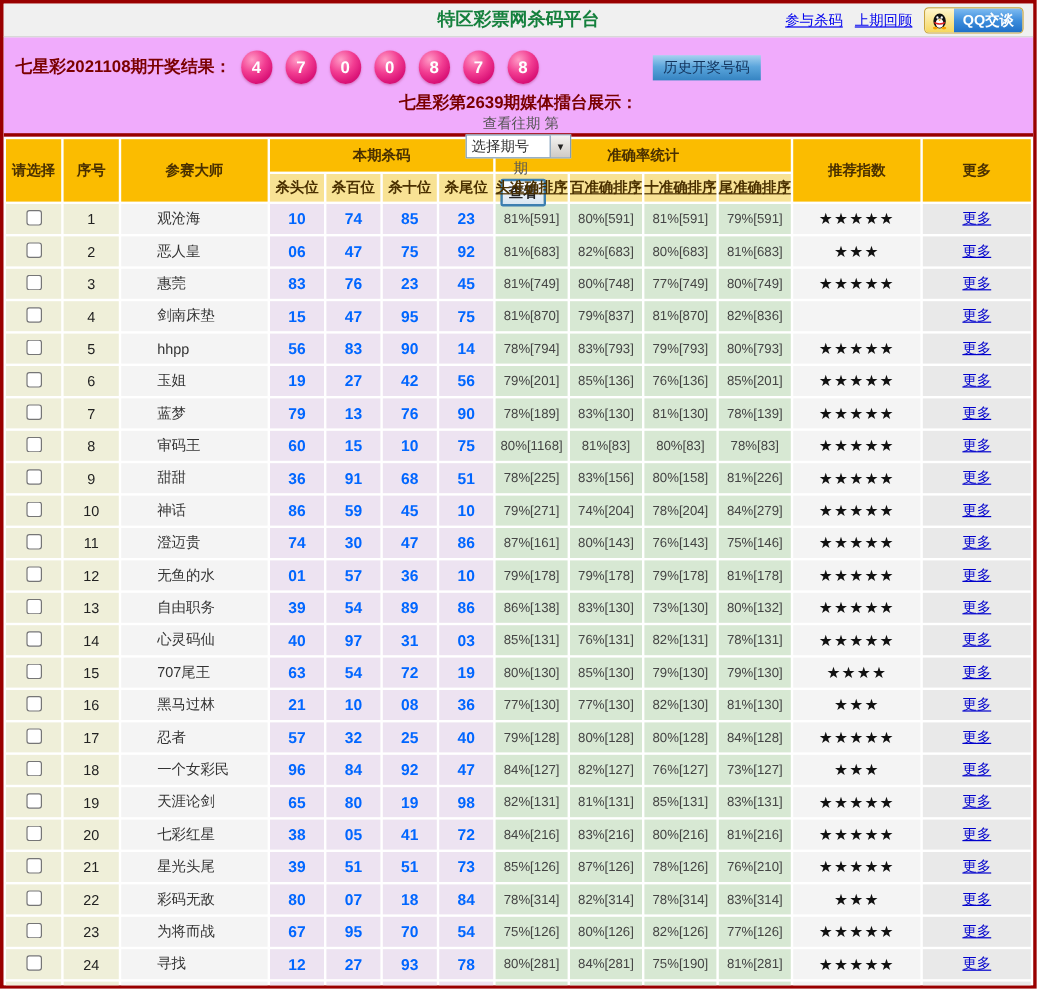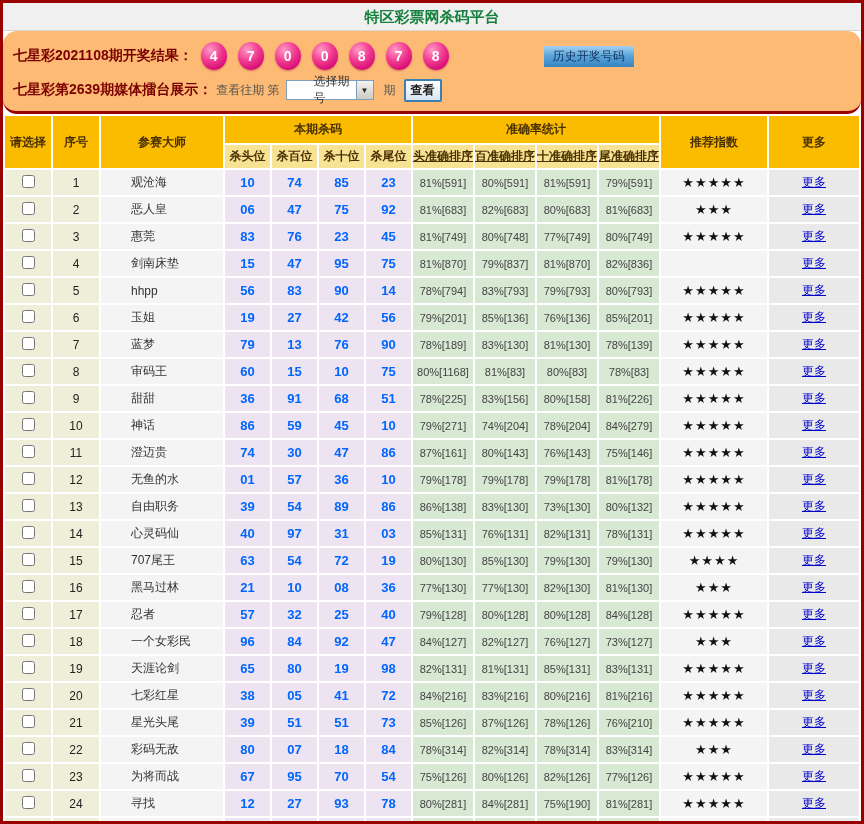--- a/index.html
+++ b/index.html
@@ -38,42 +38,42 @@
     display:flex; align-items:center; padding:0 4px;
     background:linear-gradient(180deg,#FFF6CE,#F6D75F);
   }
   .qq-label {
     display:flex; align-items:center; padding:0 7px;
     background:linear-gradient(180deg,#7FBCF2 0%,#3E8EDC 50%,#1E6FC8 100%);
     color:#fff; font-size:12px; font-weight:bold;
   }
 
   
-  .controls { padding:6px 10px 8px 10px; border-bottom:3px solid #990000; background:#fdba74;border-radius:14px; }
+  .controls { padding:6px 10px 8px 10px; border-bottom:3px solid #990000; background:#f0abfc; }
   .ctrl-row { display:flex; align-items:center; }
   .result-row { margin-top:4px; height:30px; }
-  .query-row  { margin-top:6px; height:26px; }
+  .query-row  { margin-top:6px; height:26px;flex-direction:column; }
   .maroon-label { font-size:14px; font-weight:bold; color:#7A0000; white-space:nowrap; }
   .balls { display:flex; gap:11px; margin-left:8px; }
   .ball {
     width:26px; height:28px; border-radius:50%;
     background:radial-gradient(circle at 35% 28%, #FF9BC6 0%, #F23D92 42%, #DB1478 72%, #C00064 100%);
     color:#fff; font-weight:bold; font-size:14px;
     display:flex; align-items:center; justify-content:center;
     box-shadow:0 1px 2px rgba(150,0,70,.35);
   }
   .history-link {
     margin-left:95px; padding:2px 9px; cursor:pointer;
     background:linear-gradient(180deg,#A6D2F0 0%,#5CA6DC 45%,#3584C2 100%);
     color:#12335C; font-size:12px; font-weight:normal; text-decoration:none;
   }
   .query-hint { font-size:12px; color:#555; margin-left:4px; white-space:nowrap; }
   .fake-select {
     display:inline-flex; align-items:center; margin:0 6px;
-    width:88px; height:20px; border:1px solid #7F9DB9; background:#fff; cursor:pointer;padding-left:23px;
+    width:88px; height:20px; border:1px solid #7F9DB9; background:#fff; cursor:pointer;
   }
   .fake-select .val { flex:1; font-size:12px; color:#333; padding-left:4px; }
   .fake-select .arrow {
     width:17px; height:18px; display:flex; align-items:center; justify-content:center;
     background:linear-gradient(180deg,#F4F3F1,#CFCBC6); border-left:1px solid #7F9DB9;
     font-size:8px; color:#222;
   }
   .query-btn {
     margin-left:8px; padding:1px 5px; cursor:pointer;
     border:2px solid #3C7FB1; border-radius:2px;
@@ -104,20 +104,39 @@
   td.more a { color:#0000CC; text-decoration:underline; font-size:12px; cursor:pointer; }
   td.sel input { width:13px; height:13px; cursor:pointer; }
 </style>
 </head>
 <body>
 
 <div class="page">
 
   <div class="titlebar">
     <div class="page-title">特区彩票网杀码平台</div>
+    <div class="titlebar-right">
+      <a class="top-link">参与杀码</a>
+      <a class="top-link">上期回顾</a>
+      <a class="qq-btn">
+        <span class="qq-icon-box">
+          <svg width="16" height="16" viewBox="0 0 16 16">
+            <ellipse cx="8" cy="8.5" rx="5.2" ry="6.3" fill="#111"></ellipse>
+            <ellipse cx="8" cy="10.3" rx="3.2" ry="3.8" fill="#fff"></ellipse>
+            <ellipse cx="6.2" cy="5.6" rx="0.9" ry="1.1" fill="#fff"></ellipse>
+            <ellipse cx="9.8" cy="5.6" rx="0.9" ry="1.1" fill="#fff"></ellipse>
+            <polygon points="6.7,7.2 9.3,7.2 8,8.6" fill="#F7A300"></polygon>
+            <path d="M3.5 9.2 Q8 11.4 12.5 9.2 L12.2 10.6 Q8 12.6 3.8 10.6 Z" fill="#E02020"></path>
+            <ellipse cx="4.4" cy="14.4" rx="2" ry="1.1" fill="#F7A300"></ellipse>
+            <ellipse cx="11.6" cy="14.4" rx="2" ry="1.1" fill="#F7A300"></ellipse>
+          </svg>
+        </span>
+        <span class="qq-label">QQ交谈</span>
+      </a>
+    </div>
   </div>
 
   <div class="controls">
     <div class="ctrl-row result-row">
       <span class="maroon-label">七星彩2021108期开奖结果：</span>
       <span class="balls">
           <span class="ball">4</span>
           <span class="ball">7</span>
           <span class="ball">0</span>
           <span class="ball">0</span>

